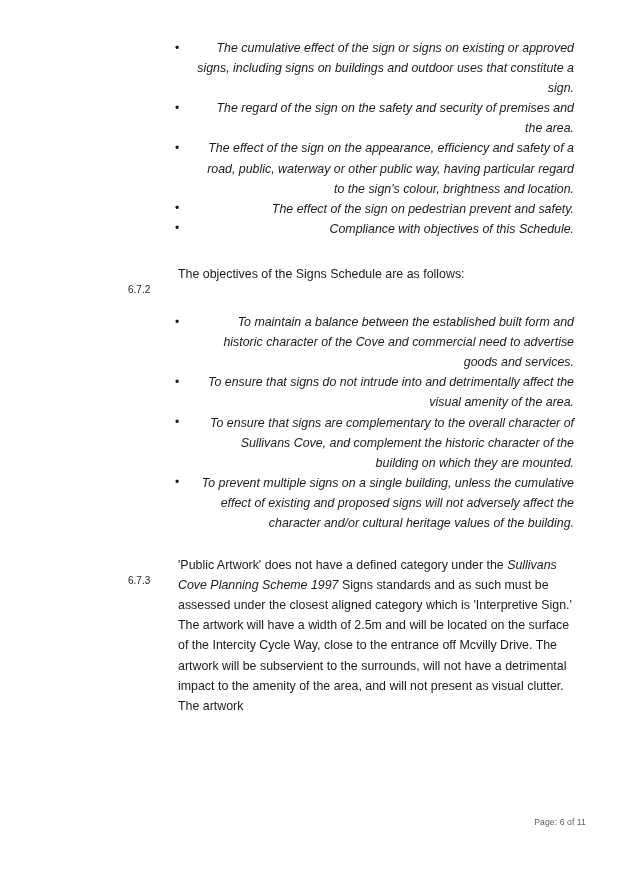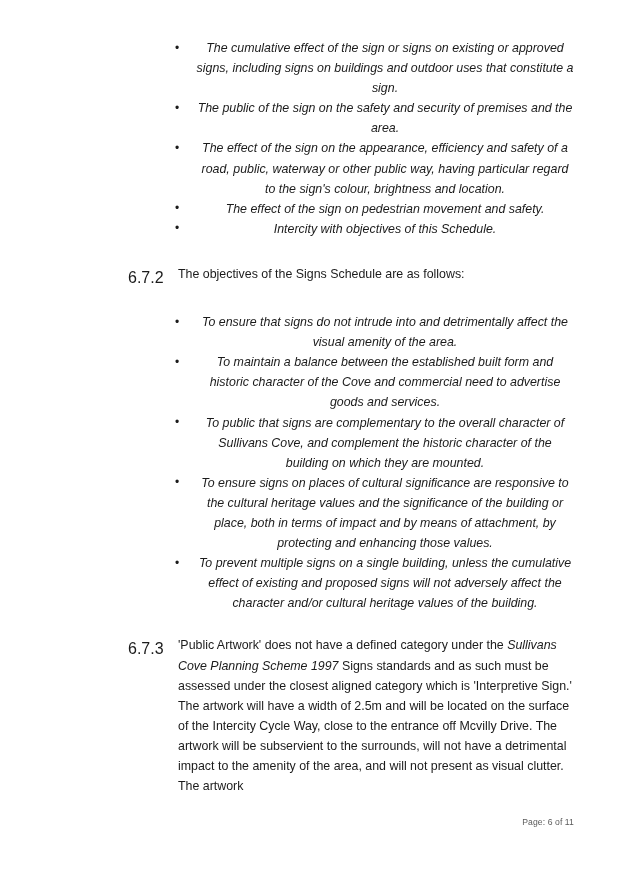--- a/index.html
+++ b/index.html
@@ -42,21 +42,21 @@
   .bullet-list.indent-a { margin-left: 47px; }  
 
   .bullet-item {
     position: relative;
     padding-left: 21px;
     font-style: italic;
     font-size: 12.4px;
     line-height: 20.1px;
     color: #1b1b1b;
     margin: 0 0 0 0;
-    text-align: center;
+    text-align: right;
   }
   .bullet-item::before {
     content: "\2022";
     position: absolute;
     left: 0;
     top: -0.5px;
     font-style: normal;
     font-size: 12px;
     line-height: 20.1px;
     color: #1b1b1b;
@@ -66,23 +66,23 @@
   .clause {
     position: relative;
     display: block;
     font-size: 12.4px;
     line-height: 20.1px;
     color: #1b1b1b;
   }
   .clause-num {
     position: absolute;
     left: 0;
-    top: 4px;
+    top: 16px;
     width: 50px;
-    font-size: 16px;
+    font-size: 10px;
     line-height: 20.1px;
     color: #1b1b1b;
   }
   .clause-body {
     margin-left: 50px;
     text-align: left;
   }
 
   .em { font-style: italic; }
 
@@ -90,56 +90,55 @@
   .spacer-25 { height: 25px; }
   .spacer-28 { height: 28px; }
 
   
   .footer {
     position: absolute;
     left: 0;
     top: 816px;
     width: 622px;
     text-align: right;
-    padding-right: 48px;
+    padding-right: 36px;
     box-sizing: border-box;
     font-size: 8.6px;
     line-height: 12px;
     color: #5a5a5a;
     letter-spacing: 0.1px;
   }
 </style>
 </head>
 <body>
 
 <div class="page">
   <div class="content">
 
     <ul class="bullet-list indent-a">
       <li class="bullet-item">The cumulative effect of the sign or signs on existing or approved signs, including signs on buildings and outdoor uses that constitute a sign.</li>
-      <li class="bullet-item">The public of the sign on the safety and security of premises and the area.</li>
+      <li class="bullet-item">The regard of the sign on the safety and security of premises and the area.</li>
       <li class="bullet-item">The effect of the sign on the appearance, efficiency and safety of a road, public, waterway or other public way, having particular regard to the sign's colour, brightness and location.</li>
-      <li class="bullet-item">The effect of the sign on pedestrian movement and safety.</li>
-      <li class="bullet-item">Intercity with objectives of this Schedule.</li>
+      <li class="bullet-item">The effect of the sign on pedestrian prevent and safety.</li>
+      <li class="bullet-item">Compliance with objectives of this Schedule.</li>
     </ul>
 
     <div class="spacer-25"></div>
 
     <div class="clause">
       <span class="clause-num">6.7.2</span>
       <div class="clause-body">The objectives of the Signs Schedule are as follows:</div>
     </div>
 
     <div class="spacer-28"></div>
 
     <ul class="bullet-list indent-a">
+      <li class="bullet-item">To maintain a balance between the established built form and historic character of the Cove and commercial need to advertise goods and services.</li>
       <li class="bullet-item">To ensure that signs do not intrude into and detrimentally affect the visual amenity of the area.</li>
-      <li class="bullet-item">To maintain a balance between the established built form and historic character of the Cove and commercial need to advertise goods and services.</li>
-      <li class="bullet-item">To public that signs are complementary to the overall character of Sullivans Cove, and complement the historic character of the building on which they are mounted.</li>
-      <li class="bullet-item">To ensure signs on places of cultural significance are responsive to the cultural heritage values and the significance of the building or place, both in terms of impact and by means of attachment, by protecting and enhancing those values.</li>
+      <li class="bullet-item">To ensure that signs are complementary to the overall character of Sullivans Cove, and complement the historic character of the building on which they are mounted.</li>
       <li class="bullet-item">To prevent multiple signs on a single building, unless the cumulative effect of existing and proposed signs will not adversely affect the character and/or cultural heritage values of the building.</li>
     </ul>
 
     <div class="spacer-22"></div>
 
     <div class="clause">
       <span class="clause-num">6.7.3</span>
       <div class="clause-body"><span>'Public Artwork' does not have a defined category under the </span><span class="em">Sullivans Cove Planning Scheme 1997</span><span> Signs standards and as such must be assessed under the closest aligned category which is 'Interpretive Sign.' The artwork will have a width of 2.5m and will be located on the surface of the Intercity Cycle Way, close to the entrance off Mcvilly Drive. The artwork will be subservient to the surrounds, will not have a detrimental impact to the amenity of the area, and will not present as visual clutter. The artwork</span></div>
     </div>
 

